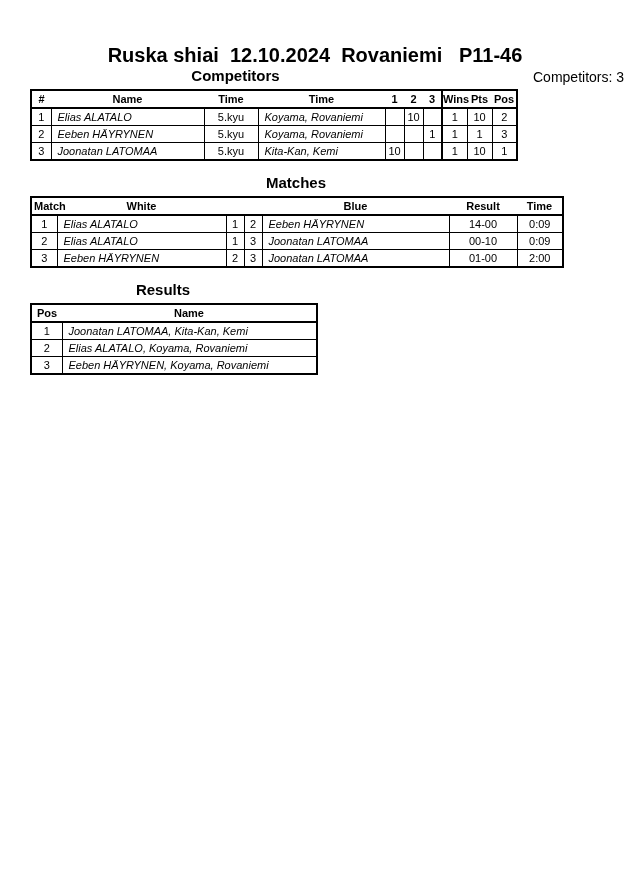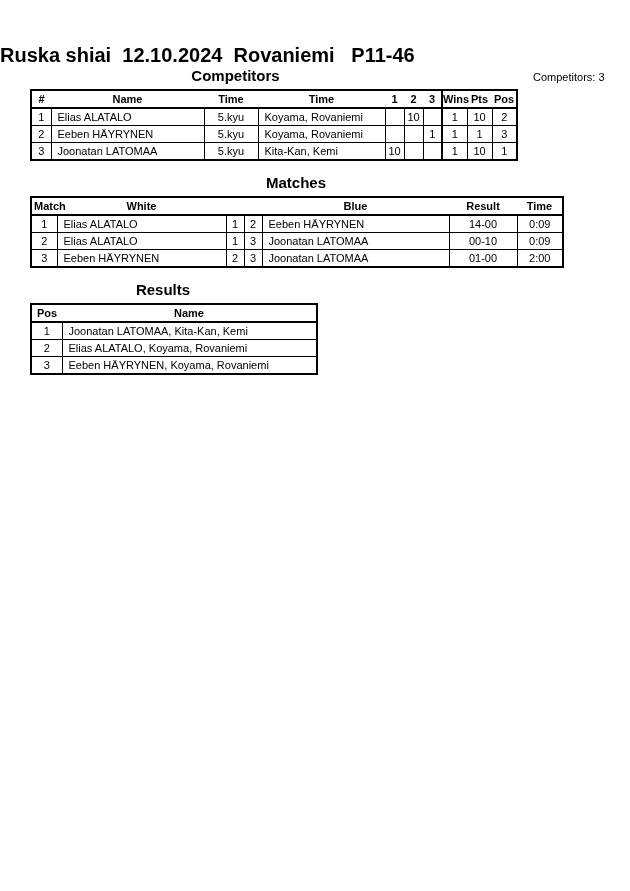--- a/index.html
+++ b/index.html
@@ -4,54 +4,54 @@
 <style>
   html, body { margin:0; padding:0; }
   body {
     width:630px; height:891px;
     background:#ffffff; color:#000000;
     font-family:"Liberation Sans", sans-serif;
     position:relative; overflow:hidden;
   }
   .title {
     position:absolute; top:44px; left:0; width:630px;
-    font-size:20px; font-weight:bold;
+    text-align:center; font-size:20px; font-weight:bold;
     white-space:pre; line-height:22px;
   }
   .sec-heading {
     position:absolute; font-size:15px; font-weight:bold;
     text-align:center; line-height:14px; white-space:nowrap;
   }
   #competitors-heading { top:69px; left:30px; width:411px; }
   #matches-heading     { top:176px; left:30px; width:532px; }
   #results-heading     { top:283px; left:20px; width:286px; }
   .count-label {
     position:absolute; top:71px; left:533px;
-    font-size:11px; line-height:12px; white-space:nowrap;
+    font-size:14px; line-height:12px; white-space:nowrap;
   }
   table {
     position:absolute; border-collapse:collapse; table-layout:fixed;
     border:2px solid #000; font-size:11px; background:#fff;
   }
   #competitors-table { left:30px; top:89px;  width:486px; }
   #matches-table     { left:30px; top:196px; width:532px; }
   #results-table     { left:30px; top:303px; width:286px; }
   th {
     font-weight:bold; padding:0; height:16px;
     border:none; border-bottom:2px solid #000;
     text-align:center; vertical-align:middle;
     white-space:nowrap; overflow:visible;
   }
   td {
     border:1px solid #000; padding:0; height:16px;
     text-align:center; vertical-align:middle;
     white-space:nowrap; overflow:hidden;
   }
   .thick-left { border-left:2px solid #000 !important;margin-top:12px; }
-  .cell-left  { text-align:left; padding-left:6px; }
+  .cell-left  { text-align:left; padding-left:6px;font-style:italic; }
   th.head-left { text-align:right; padding-left:2px; }
 </style>
 </head>
 <body>
 
 <div class="title">Ruska shiai  12.10.2024  Rovaniemi   P11-46</div>
 
 <div class="sec-heading" id="competitors-heading">Competitors</div>
 <div class="count-label">Competitors: 3</div>
 

